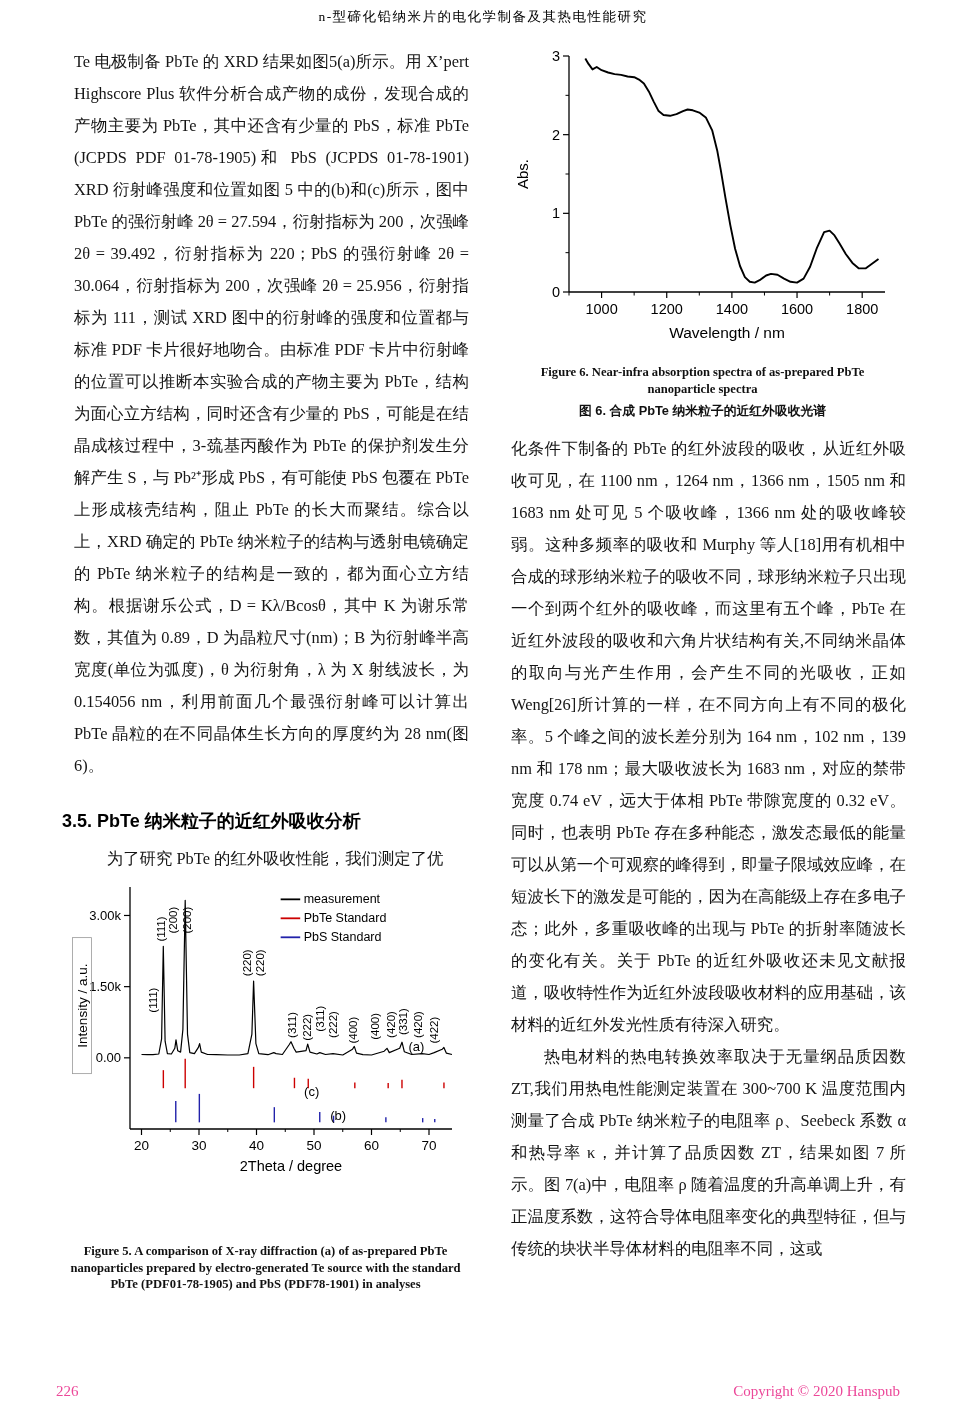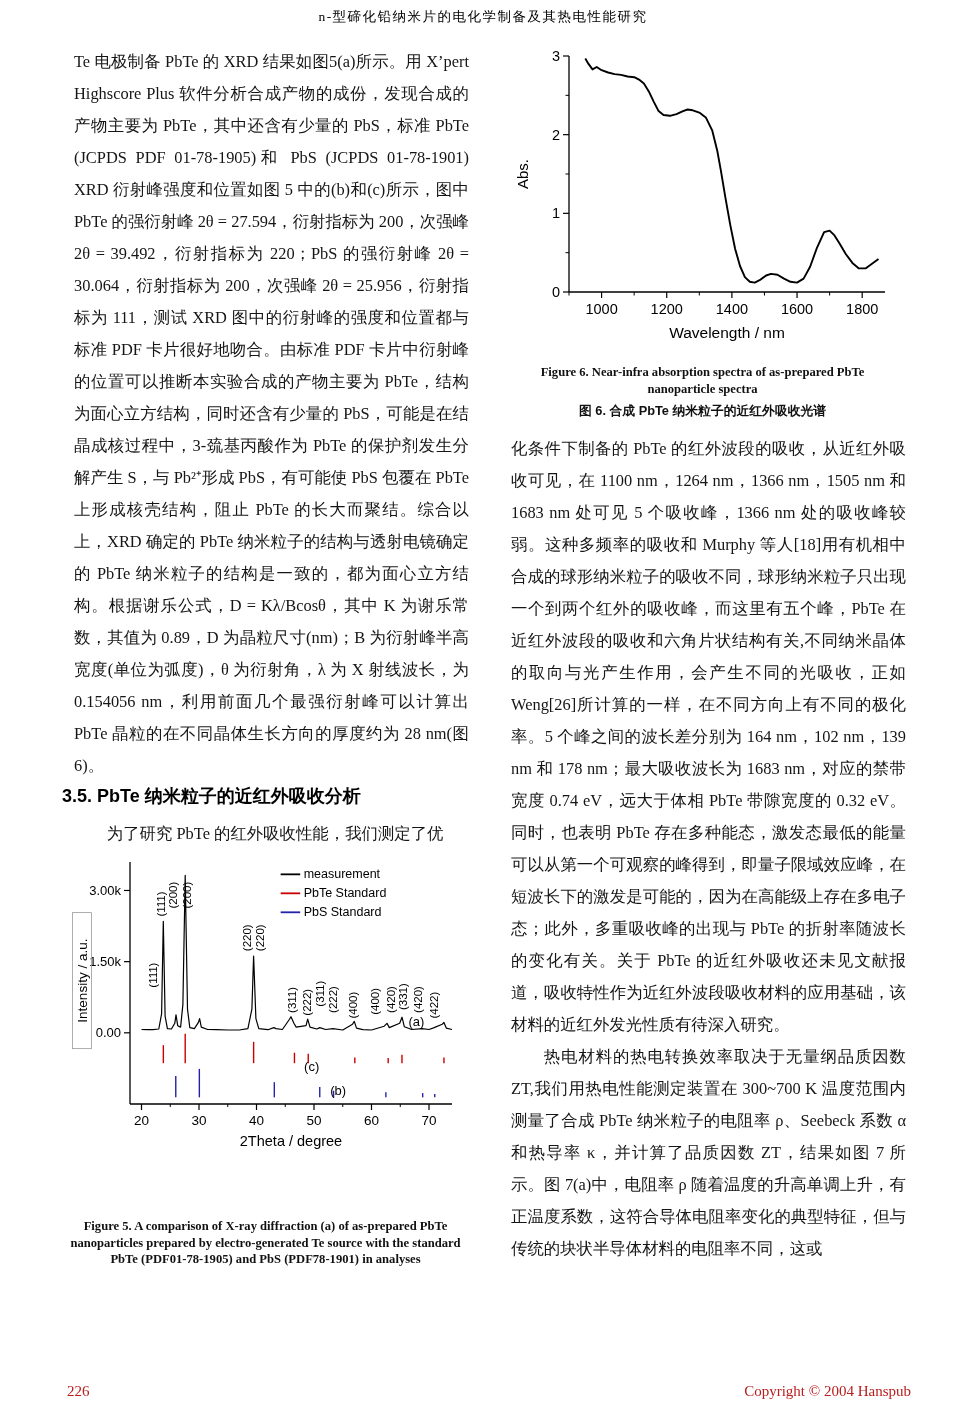--- a/index.html
+++ b/index.html
@@ -16,40 +16,40 @@
   .col-left  { left:62px; }
   .col-right { left:499px; }
   p.body-text {
     font-size:16.4px; line-height:32px; text-align:justify;
     color:#151515;
     margin-left:12px;
   }
   p.indent { text-indent:2em; }
   h3.sec {
     font-family:"Liberation Sans", sans-serif;
-    font-size:18px; font-weight:bold; margin:2px 0 10px 0; color:#000;
+    font-size:18px; font-weight:bold; margin:27px 0 10px 0; color:#000;
   }
   figure { margin:6px 0 4px 0; text-align:center; }
   .chart { display:block; }
   .chart svg { display:inline-block; }
   svg text { font-family:"Liberation Sans", sans-serif; fill:#000; }
   .cap-en {
     font-size:12.6px; font-weight:bold; line-height:16.5px;
     margin-top:24px; padding:0 4px; text-align:center;
     font-family:"Liberation Serif", serif;
   }
   .cap-zh {
     font-size:12.8px; font-weight:bold; line-height:17px;
     margin-top:5px; padding:0 2px; 
     font-family:"Liberation Sans", sans-serif;
   }
   .footer {
-    position:absolute; bottom:14px; left:67px; width:844px;
+    position:absolute; bottom:14px; left:56px; width:844px;
     display:flex; justify-content:space-between;
-    font-size:15px; color:#b91c1c;
+    font-size:15px; color:#ec4899;
   }
 </style>
 </head>
 <body>
 
 <div class="running-head">n-型碲化铅纳米片的电化学制备及其热电性能研究</div>
 
 <div class="col col-left">
   <p class="body-text">Te 电极制备 PbTe 的 XRD 结果如图5(a)所示。用 X’pert Highscore Plus 软件分析合成产物的成份，发现合成的产物主要为 PbTe，其中还含有少量的 PbS，标准 PbTe (JCPDS PDF 01-78-1905)和 PbS (JCPDS 01-78-1901) XRD 衍射峰强度和位置如图 5 中的(b)和(c)所示，图中 PbTe 的强衍射峰 2θ = 27.594，衍射指标为 200，次强峰 2θ = 39.492，衍射指标为 220；PbS 的强衍射峰 2θ = 30.064，衍射指标为 200，次强峰 2θ = 25.956，衍射指标为 111，测试 XRD 图中的衍射峰的强度和位置都与标准 PDF 卡片很好地吻合。由标准 PDF 卡片中衍射峰的位置可以推断本实验合成的产物主要为 PbTe，结构为面心立方结构，同时还含有少量的 PbS，可能是在结晶成核过程中，3-巯基丙酸作为 PbTe 的保护剂发生分解产生 S，与 Pb²⁺形成 PbS，有可能使 PbS 包覆在 PbTe 上形成核壳结构，阻止 PbTe 的长大而聚结。综合以上，XRD 确定的 PbTe 纳米粒子的结构与透射电镜确定的 PbTe 纳米粒子的结构是一致的，都为面心立方结构。根据谢乐公式，D = Kλ/Bcosθ，其中 K 为谢乐常数，其值为 0.89，D 为晶粒尺寸(nm)；B 为衍射峰半高宽度(单位为弧度)，θ 为衍射角，λ 为 X 射线波长，为 0.154056 nm，利用前面几个最强衍射峰可以计算出 PbTe 晶粒的在不同晶体生长方向的厚度约为 28 nm(图 6)。</p>
   <h3 class="sec">3.5. PbTe 纳米粒子的近红外吸收分析</h3>
@@ -177,14 +177,14 @@
       <div class="cap-en" style="max-width:360px;margin:6px auto 0 auto;">Figure 6. Near-infra absorption spectra of as-prepared PbTe nanoparticle spectra</div>
       <div class="cap-zh">图 6. 合成 PbTe 纳米粒子的近红外吸收光谱</div>
     </figcaption>
   </figure>
   <p class="body-text" style="margin-top:14px;">化条件下制备的 PbTe 的红外波段的吸收，从近红外吸收可见，在 1100 nm，1264 nm，1366 nm，1505 nm 和 1683 nm 处可见 5 个吸收峰，1366 nm 处的吸收峰较弱。这种多频率的吸收和 Murphy 等人[18]用有机相中合成的球形纳米粒子的吸收不同，球形纳米粒子只出现一个到两个红外的吸收峰，而这里有五个峰，PbTe 在近红外波段的吸收和六角片状结构有关,不同纳米晶体的取向与光产生作用，会产生不同的光吸收，正如 Weng[26]所计算的一样，在不同方向上有不同的极化率。5 个峰之间的波长差分别为 164 nm，102 nm，139 nm 和 178 nm；最大吸收波长为 1683 nm，对应的禁带宽度 0.74 eV，远大于体相 PbTe 带隙宽度的 0.32 eV。同时，也表明 PbTe 存在多种能态，激发态最低的能量可以从第一个可观察的峰得到，即量子限域效应峰，在短波长下的激发是可能的，因为在高能级上存在多电子态；此外，多重吸收峰的出现与 PbTe 的折射率随波长的变化有关。关于 PbTe 的近红外吸收还未见文献报道，吸收特性作为近红外波段吸收材料的应用基础，该材料的近红外发光性质有待深入研究。</p>
   <p class="body-text indent">热电材料的热电转换效率取决于无量纲品质因数 ZT,我们用热电性能测定装置在 300~700 K 温度范围内测量了合成 PbTe 纳米粒子的电阻率 ρ、Seebeck 系数 α 和热导率 κ，并计算了品质因数 ZT，结果如图 7 所示。图 7(a)中，电阻率 ρ 随着温度的升高单调上升，有正温度系数，这符合导体电阻率变化的典型特征，但与传统的块状半导体材料的电阻率不同，这或</p>
 </div>
 
 <div class="footer">
   <span>226</span>
-  <span>Copyright © 2004 Hanspub</span>
+  <span>Copyright © 2020 Hanspub</span>
 </div>
 
 </body></html>

